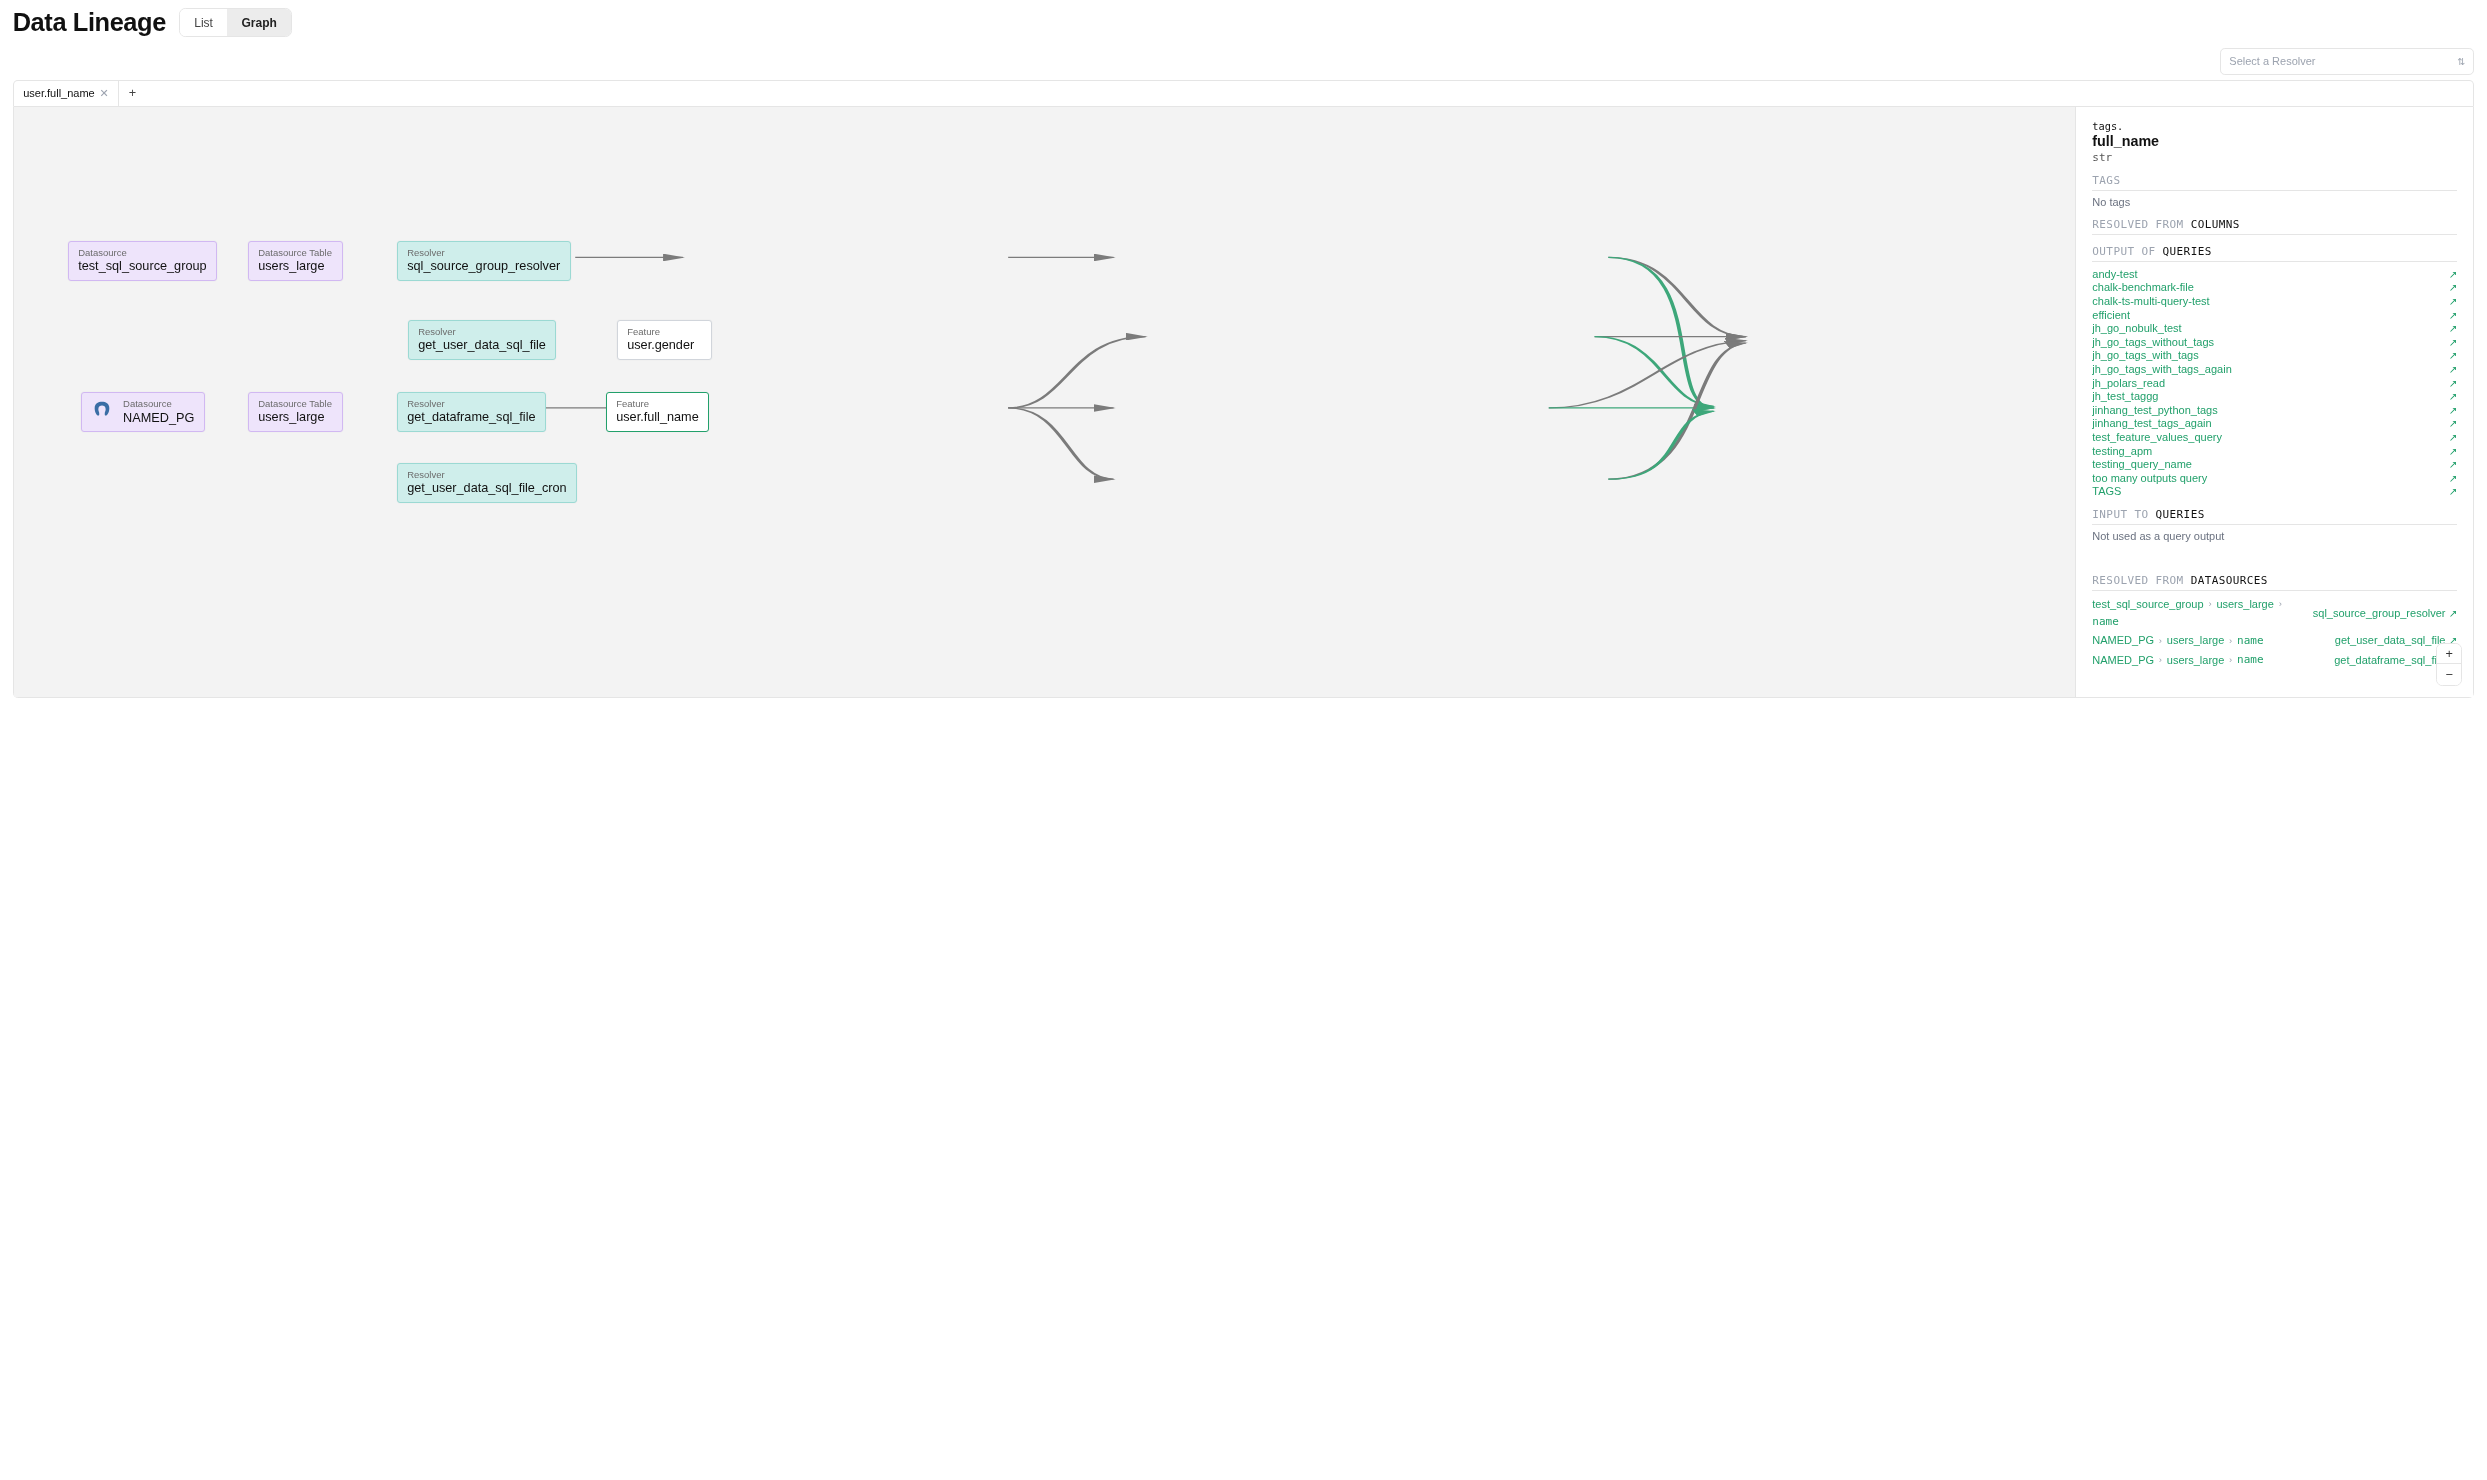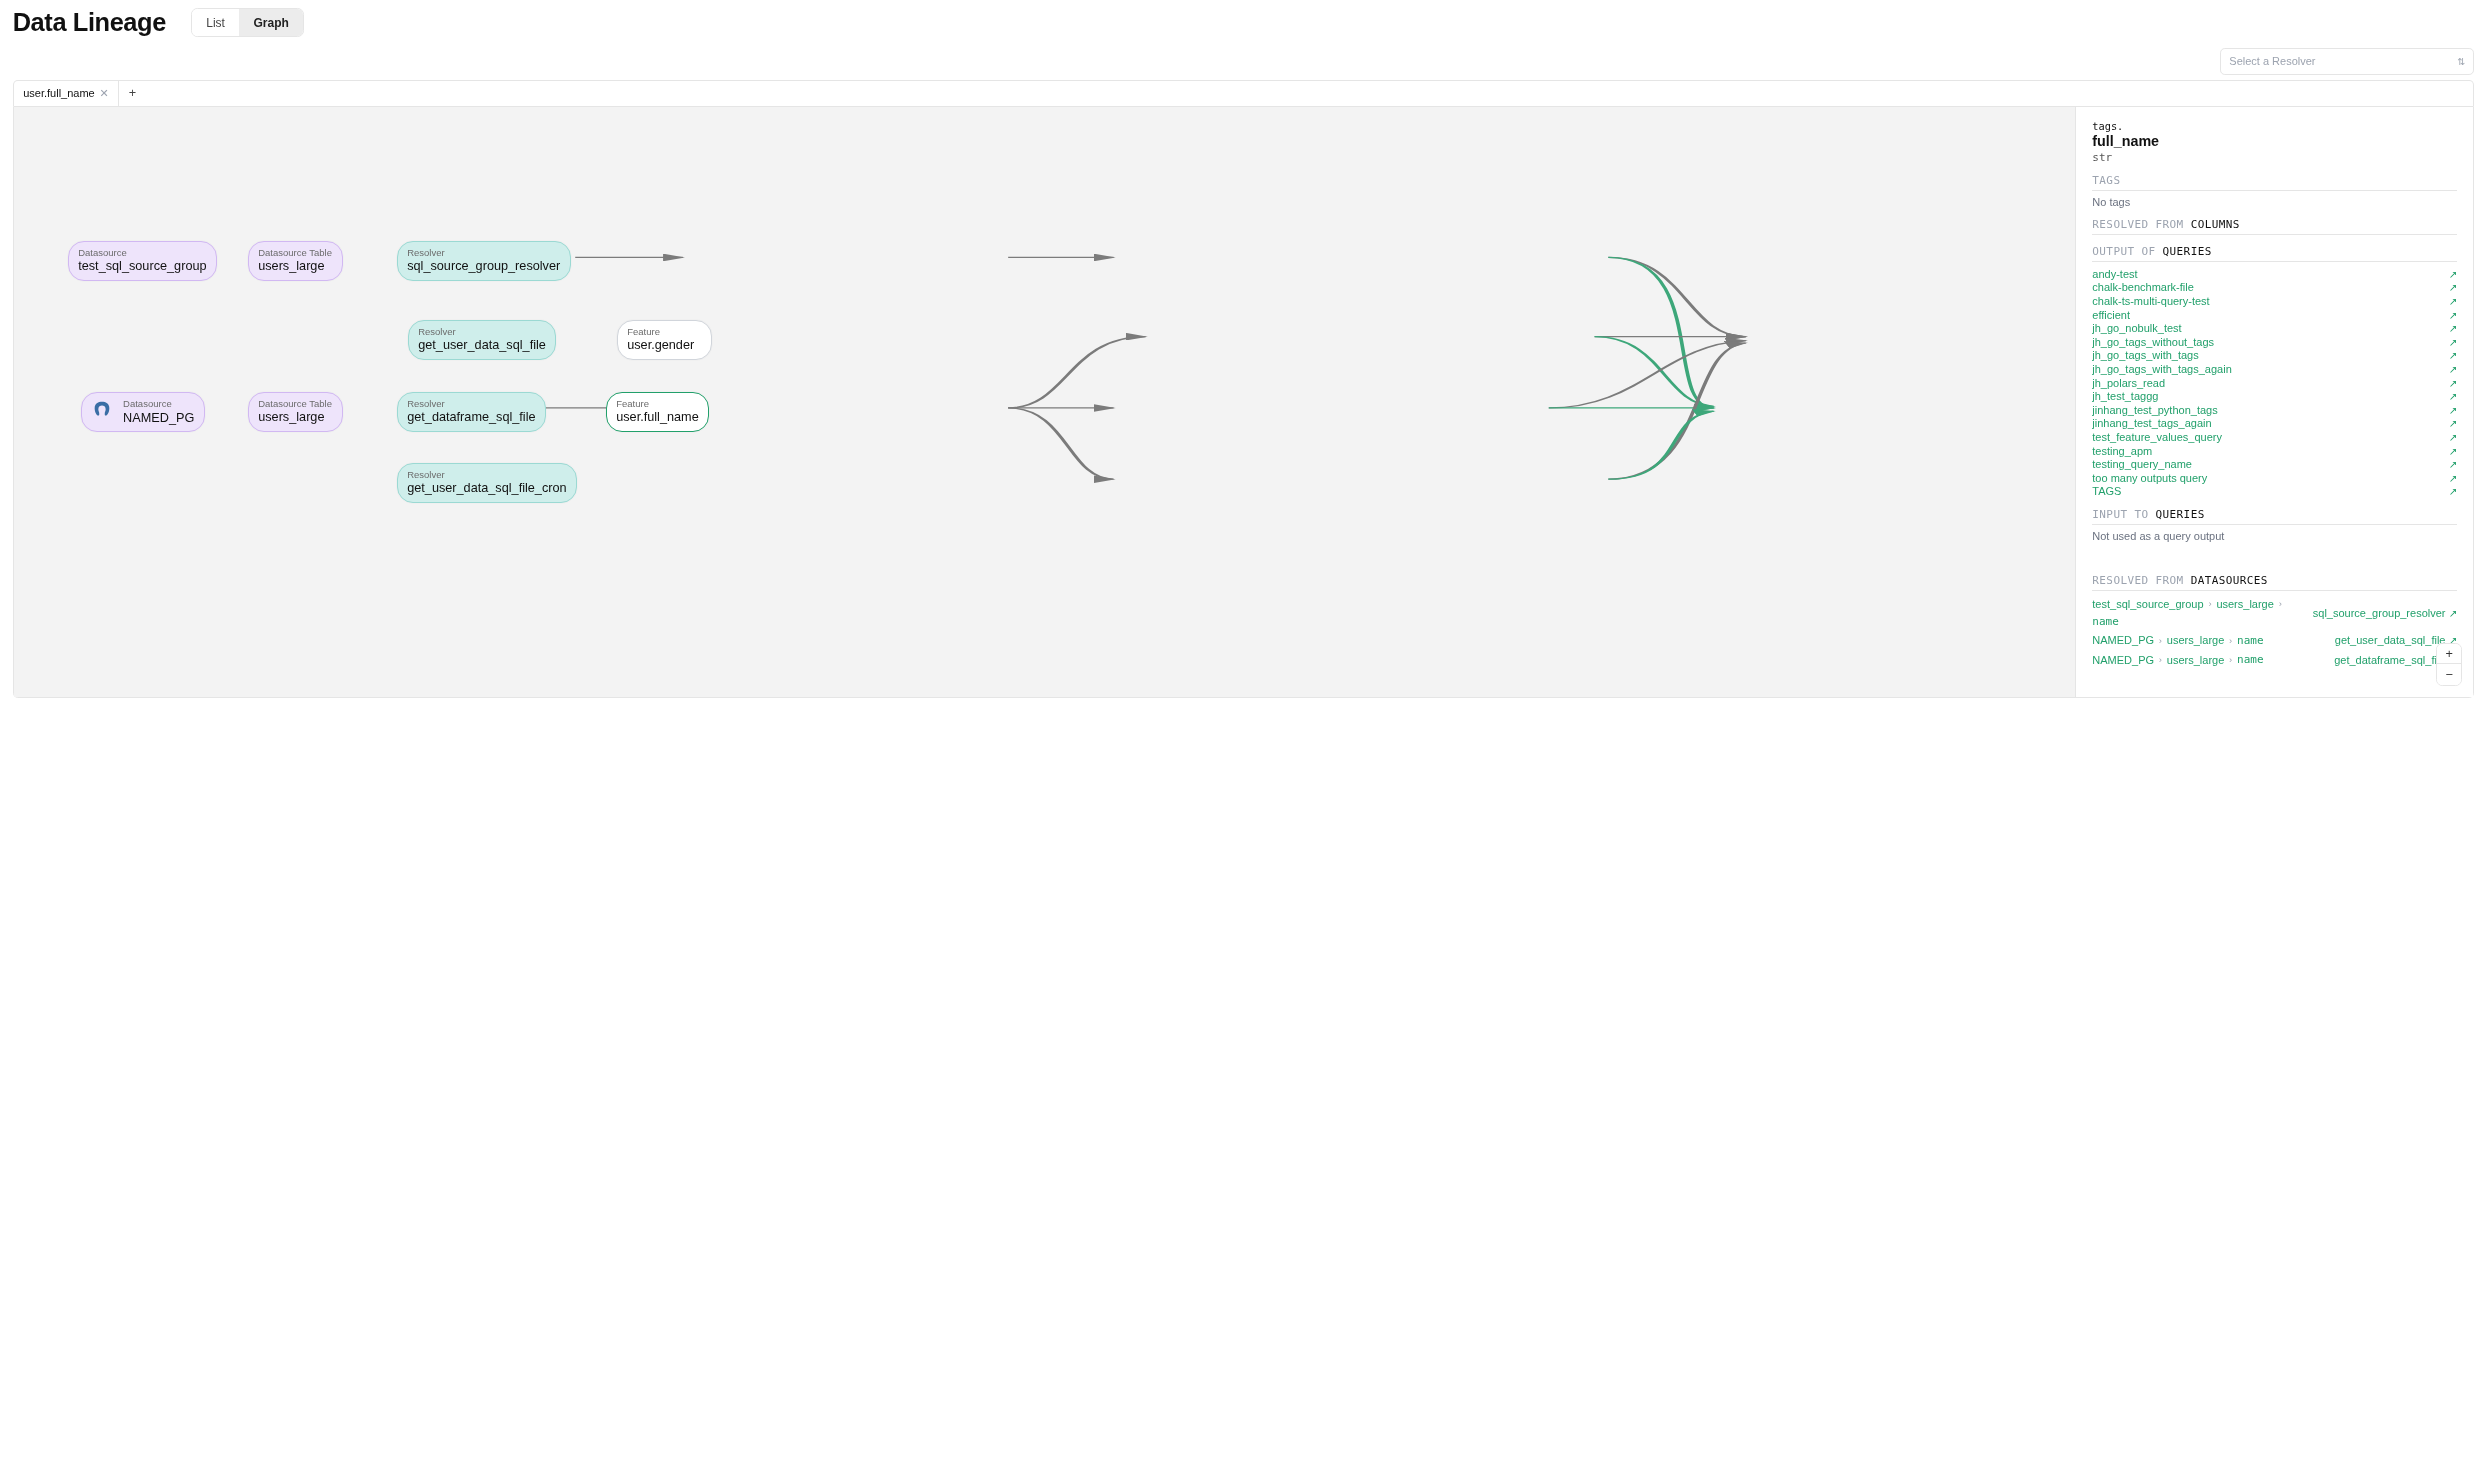--- a/index.html
+++ b/index.html
@@ -15,40 +15,40 @@
     --teal-border:#9bd9d3;
     --feature-bg:#ffffff;
     --feature-border:#d1d5db;
     --feature-sel-border:#22a06b;
     --panel-bg:#f3f3f3;
   }
   *{box-sizing:border-box}
   body{margin:0;font-family:var(--sans);color:#111;font-size:11px}
   .page{padding:8px 12.7px 0 12.7px}
   
-  .header{display:flex;align-items:center;gap:25px;margin-bottom:11px}
+  .header{display:flex;align-items:center;gap:13px;margin-bottom:11px}
   .title{font-size:25.4px;font-weight:700;letter-spacing:-0.4px}
   .view-toggle{display:flex;border:0.8px solid var(--gray-border);border-radius:6.4px;overflow:hidden}
   .view-toggle button{border:none;background:#fff;padding:6.4px 14.3px;font-size:12px;color:#444;cursor:pointer}
   .view-toggle button.active{background:#ececec;font-weight:600;color:#222}
   
   .select-row{display:flex;justify-content:flex-end;margin-bottom:4.8px}
   .feature-select{width:254px;border:0.8px solid var(--gray-border);border-radius:4.8px;padding:6.4px 8px;color:var(--gray-mid);display:flex;align-items:center;justify-content:space-between;cursor:pointer}
   .feature-select .caret{font-size:9.5px;color:var(--gray-mid)}
   
   .tab-bar{display:flex;align-items:center;border:0.8px solid var(--gray-border);border-bottom:none;border-radius:4.8px 4.8px 0 0}
   .tab{display:flex;align-items:center;gap:4.8px;padding:6.4px 9.5px;border-right:0.8px solid var(--gray-border);font-size:11px}
   .tab-close{color:var(--gray-mid);cursor:pointer;font-size:11px;line-height:1}
   .tab-add{padding:6.4px 9.5px;color:#444;cursor:pointer;font-size:12.7px;line-height:1}
   
   .workspace{display:flex;border:0.8px solid var(--gray-border);border-radius:0 0 4.8px 4.8px;height:592px}
   .canvas{flex:1;background:var(--panel-bg);position:relative;overflow:hidden}
   .sidebar{width:398px;border-left:0.8px solid var(--gray-border);padding:12.7px 16px 8px 16px;overflow:auto;background:#fff;position:relative}
   
-  .node{position:absolute;border-radius:16px;padding:4.8px 9.5px 6.4px 9.5px;min-width:95px;box-shadow:0 0 0 0.8px rgba(0,0,0,.02)}
+  .node{position:absolute;border-radius:3px;padding:4.8px 9.5px 6.4px 9.5px;min-width:95px;box-shadow:0 0 0 0.8px rgba(0,0,0,.02)}
   .node .kicker{font-size:9.5px;color:#6b6b6b;margin-bottom:1.6px}
   .node .label{font-size:12.7px;white-space:nowrap}
   .node.ds{background:var(--purple-bg);border:0.8px solid var(--purple-border)}
   .node.rs{background:var(--teal-bg);border:0.8px solid var(--teal-border)}
   .node.ft{background:var(--feature-bg);border:0.8px solid var(--feature-border)}
   .node.ft.sel{border:1.2px solid var(--feature-sel-border)}
   .node.with-icon{display:flex;align-items:center;gap:8px;padding-left:6.4px}
   .pg-icon{width:27px;height:27px;border-radius:4.8px;display:flex;align-items:center;justify-content:center;color:#3a6ea5}
   svg.edges{position:absolute;inset:0;width:100%;height:100%;pointer-events:none}
   .edge{stroke:#7b7b7b;stroke-width:1.6;fill:none;marker-end:url(#arrow-gray)}

